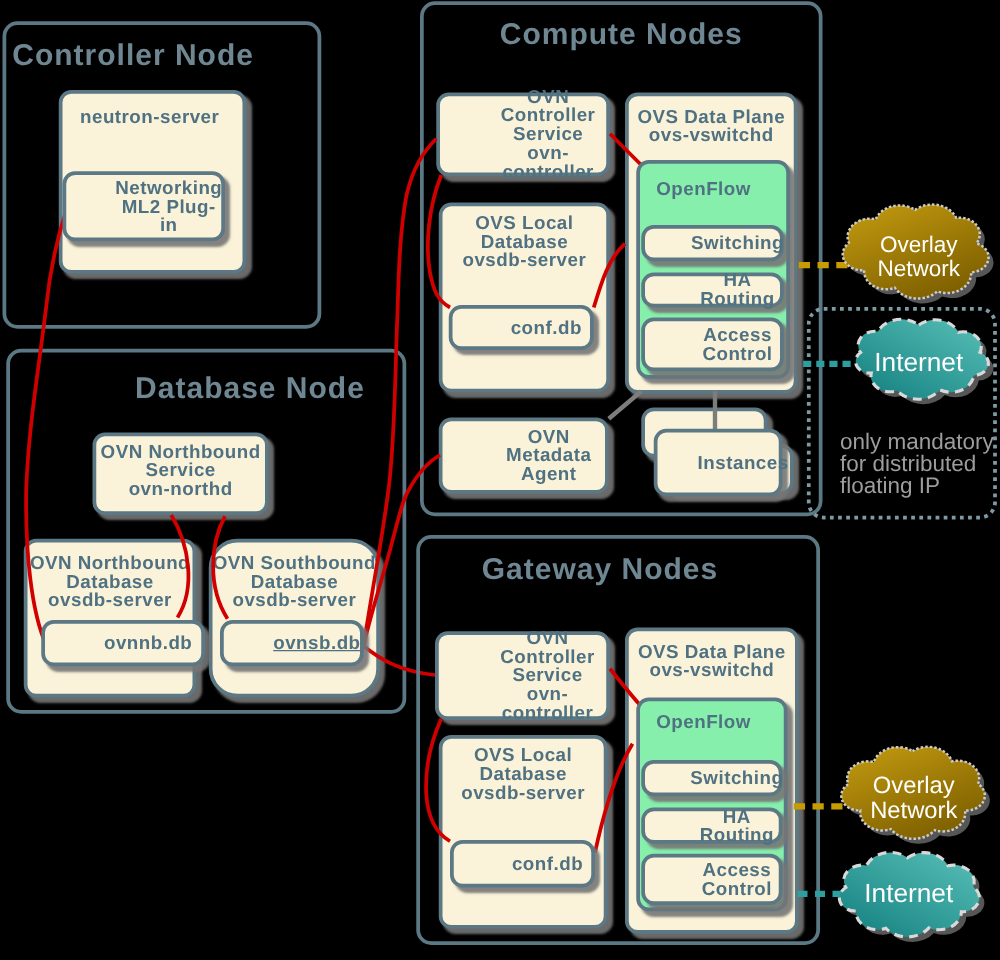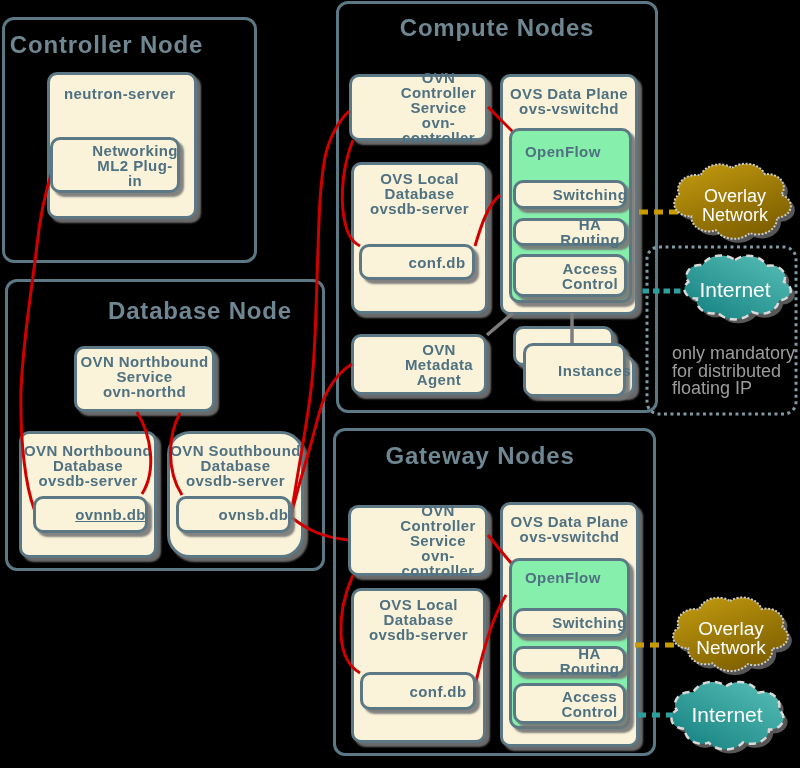--- a/index.html
+++ b/index.html
@@ -70,22 +70,22 @@
   <g fill="none" stroke="#7d7d7d" stroke-width="3.5">
     <path d="M487,335 L513,313"></path>
     <path d="M572,313 L572,345"></path>
   </g>
 </svg>
 
 <div class="node" style="left:333px;top:428px;width:323px;height:328px;"></div>
 <div class="ntitle" style="left:333px;top:442px;width:294px;">Gateway Nodes</div>
 
 <div class="box ctr" style="left:50px;top:137px;width:130px;height:56px;">Networking<br>ML2 Plug-in</div>
-<div class="box ctr" style="left:33px;top:496px;width:115px;height:37px;text-decoration:underline;">ovnnb.db</div>
-<div class="box ctr" style="left:176px;top:496px;width:115px;height:37px;">ovnsb.db</div>
+<div class="box ctr" style="left:33px;top:496px;width:131px;height:37px;">ovnnb.db</div>
+<div class="box ctr" style="left:176px;top:496px;width:115px;height:37px;text-decoration:underline;">ovnsb.db</div>
 <div class="box ctr" style="left:359px;top:244px;width:116px;height:36px;">conf.db</div>
 <div class="box of" style="left:509px;top:128px;width:123px;height:175px;padding:13px 0 0 13px;text-align:left;">OpenFlow</div>
 <div class="box ctr" style="left:513px;top:180px;width:114px;height:29px;">Switching</div>
 <div class="box ctr" style="left:513px;top:218px;width:114px;height:28px;">HA Routing</div>
 <div class="box ctr" style="left:513px;top:254px;width:114px;height:43px;">Access<br>Control</div>
 <div class="box ctr" style="left:523px;top:343px;width:103px;height:54px;">Instances</div>
 <div class="box ctr" style="left:360px;top:672px;width:116px;height:38px;">conf.db</div>
 <div class="box of" style="left:509px;top:558px;width:121px;height:171px;padding:9px 0 0 13px;text-align:left;">OpenFlow</div>
 <div class="box ctr" style="left:513px;top:608px;width:113px;height:29px;">Switching</div>
 <div class="box ctr" style="left:513px;top:646px;width:113px;height:29px;">HA Routing</div>

